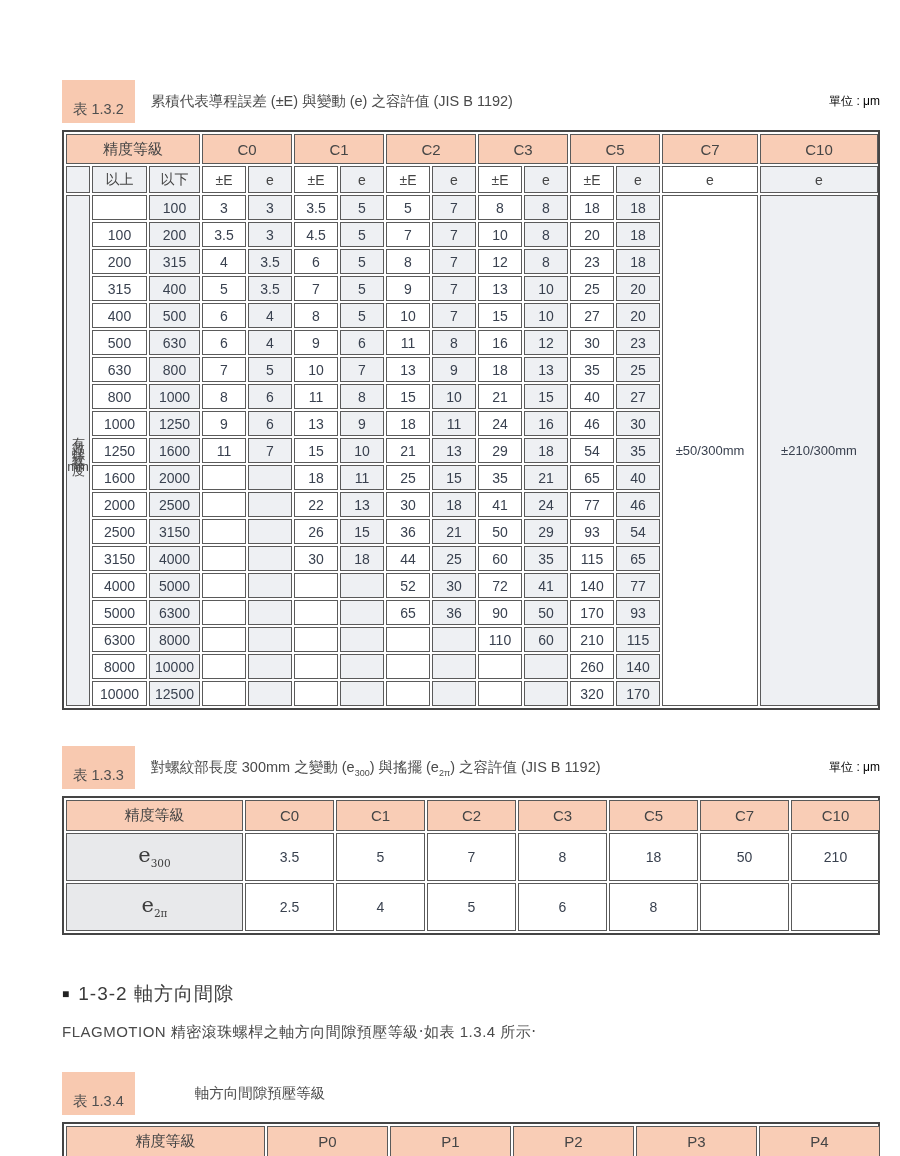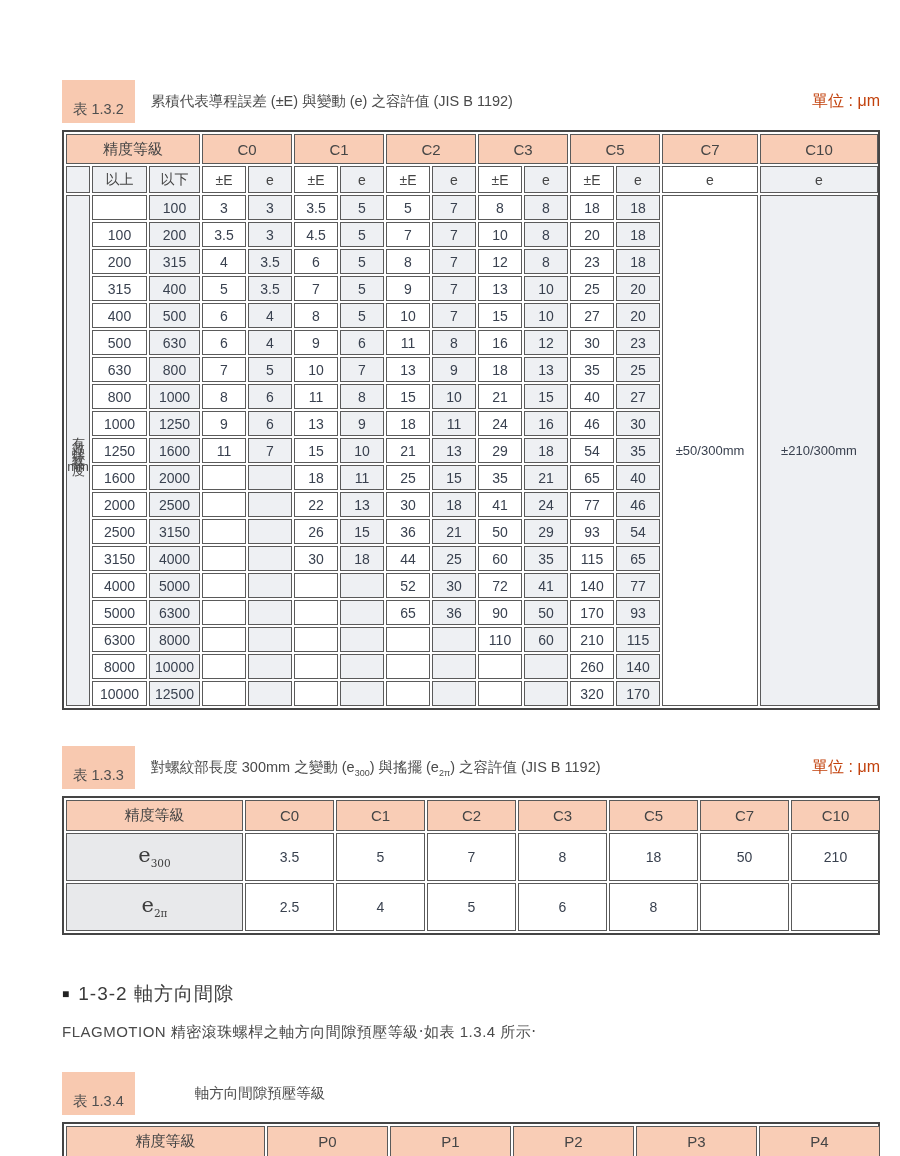--- a/index.html
+++ b/index.html
@@ -10,21 +10,21 @@
     color:#474747;
   }
   .page { padding:80px 20px 0 62px; }
   .content { width:818px; }
 
   
   .title-row { display:flex; align-items:center; margin-bottom:7px; }
   .badge { background:#f8c9b0; padding:20px 11px 4px; font-size:14.5px; color:#4e4e4e; white-space:nowrap; }
   .tbl-title { margin-left:16px; font-size:14.5px; color:#4a4a4a; flex:1; }
   .tbl-title sub { font-size:9px; }
-  .unit { font-size:16px; color:#c2410c; }
+  .unit { font-size:12px; color:#000000; }
 
   
   .twrap { border:2px solid #454545; background:#ffffff; }
   table { border-collapse:separate; border-spacing:2px; table-layout:fixed; width:100%; }
   td, th { border:1.5px solid #5a5a5a; text-align:center; vertical-align:middle;
            font-weight:normal; overflow:hidden; white-space:nowrap; }
   th { font-size:15px; color:#454545; }
   td { font-size:14px; color:#39414f; }
   .pink { background:#f9cdb6; }
   .cw { background:#ffffff; }

